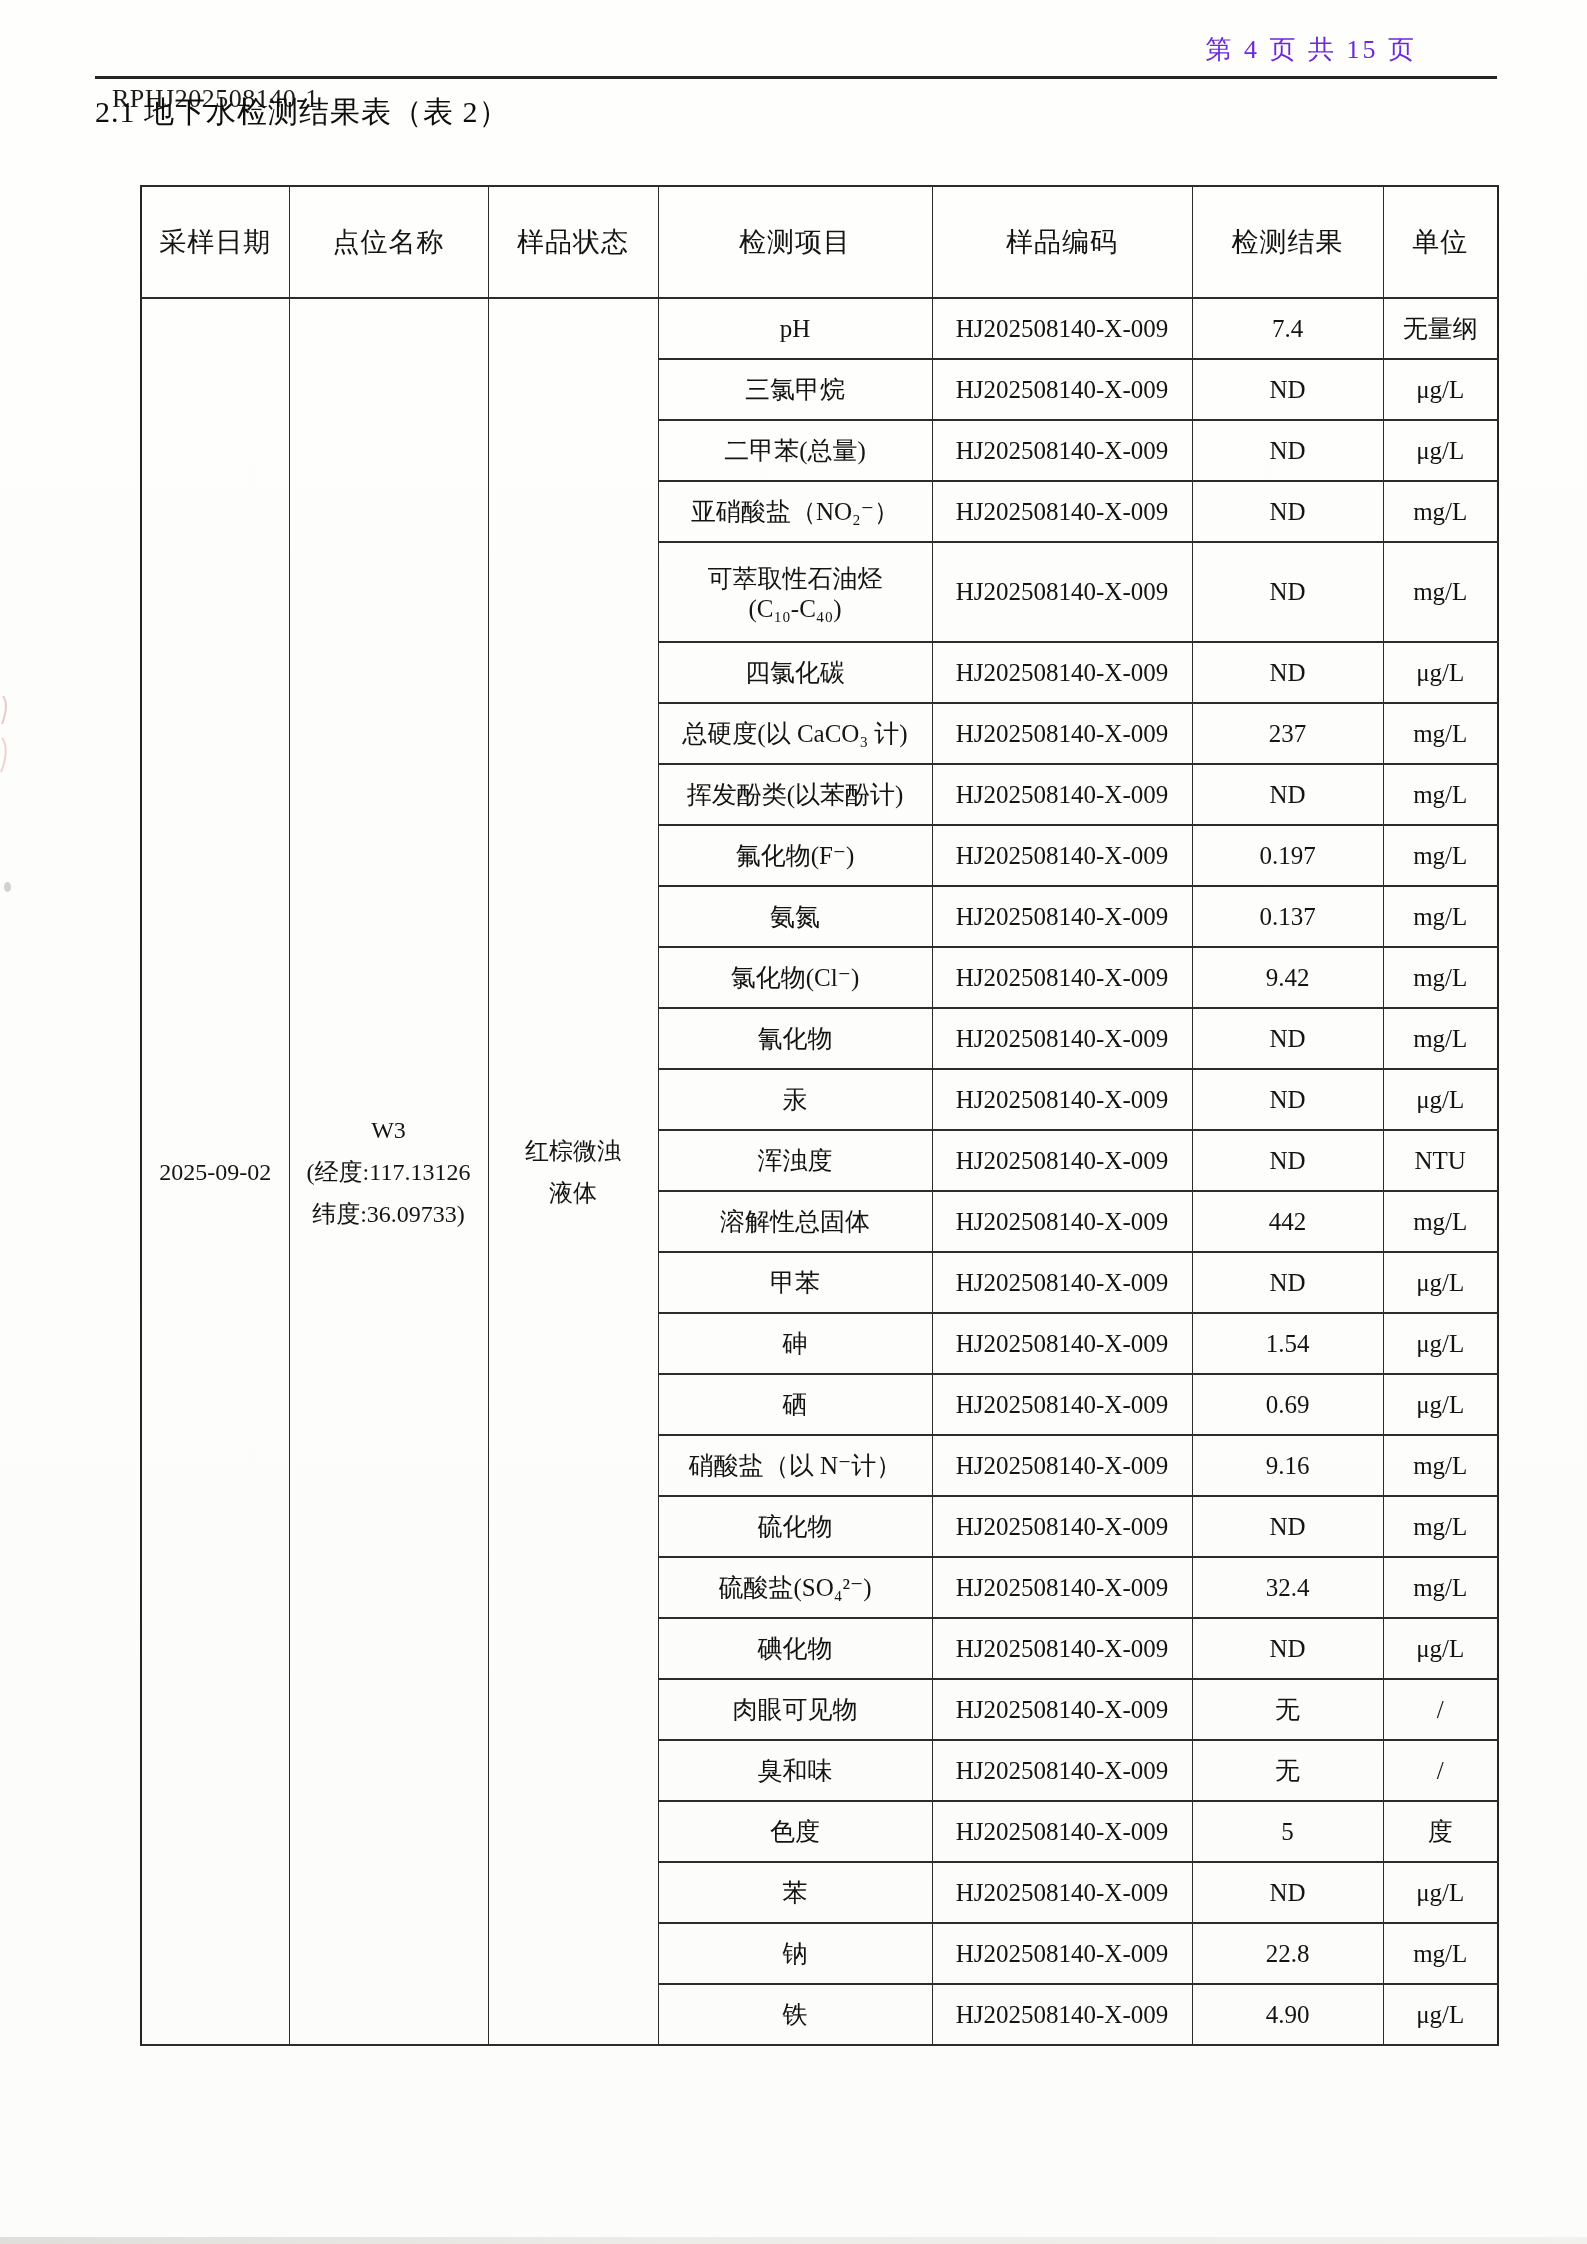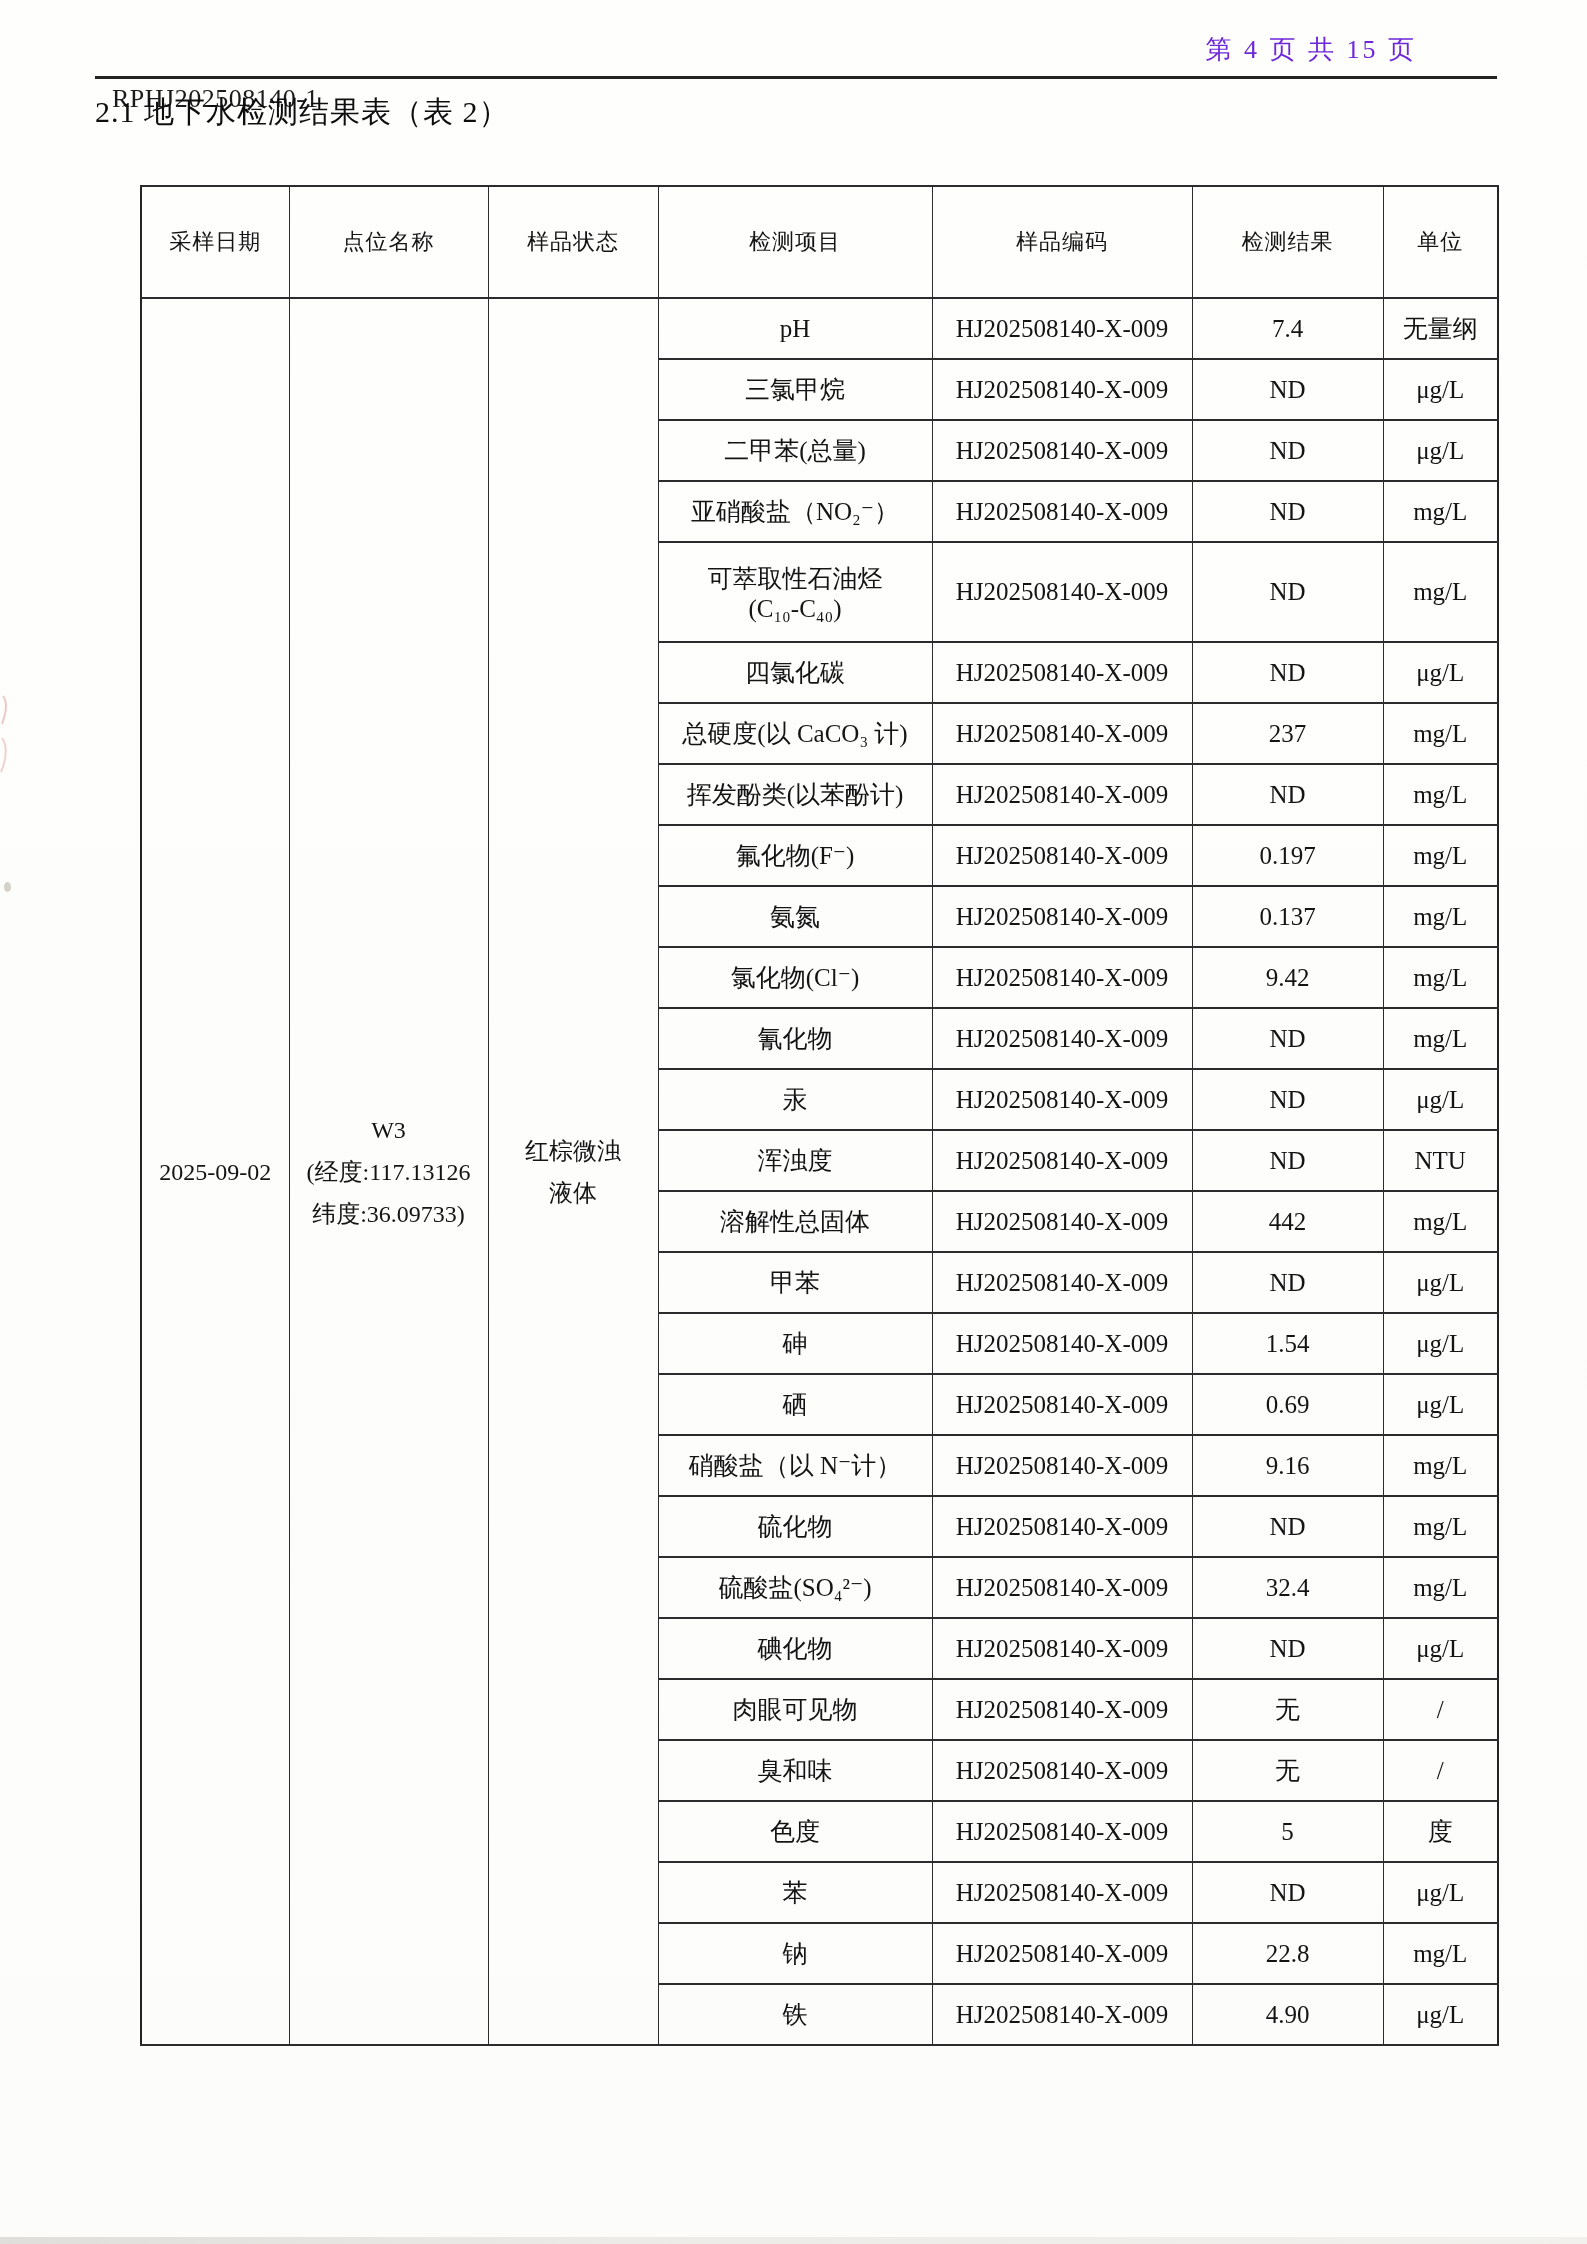--- a/index.html
+++ b/index.html
@@ -70,21 +70,21 @@
     vertical-align: middle;
     padding: 2px 4px;
     white-space: pre-line;
     color: #141414;
     overflow: hidden;
   }
   table.report { border: 2px solid #242424; }
   table.report thead th {
     height: 106px;
     font-weight: normal;
-    font-size: 22px;
+    font-size: 27px;
     letter-spacing: 1px;
   }
   table.report tbody td { height: 55px; }
   table.report tbody tr.tall td { height: 94px; }
   td.merged {
     font-size: 24px;
     line-height: 1.75;
   }
   .scan-artifact {
     position: absolute;

